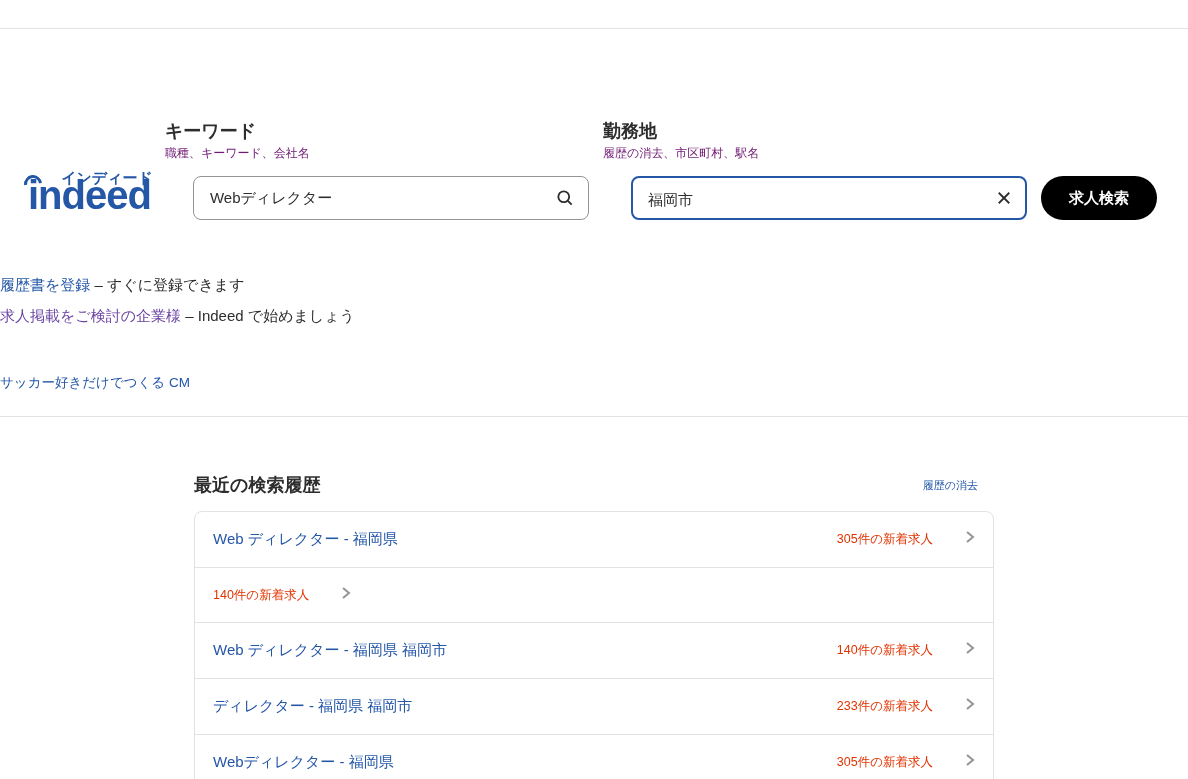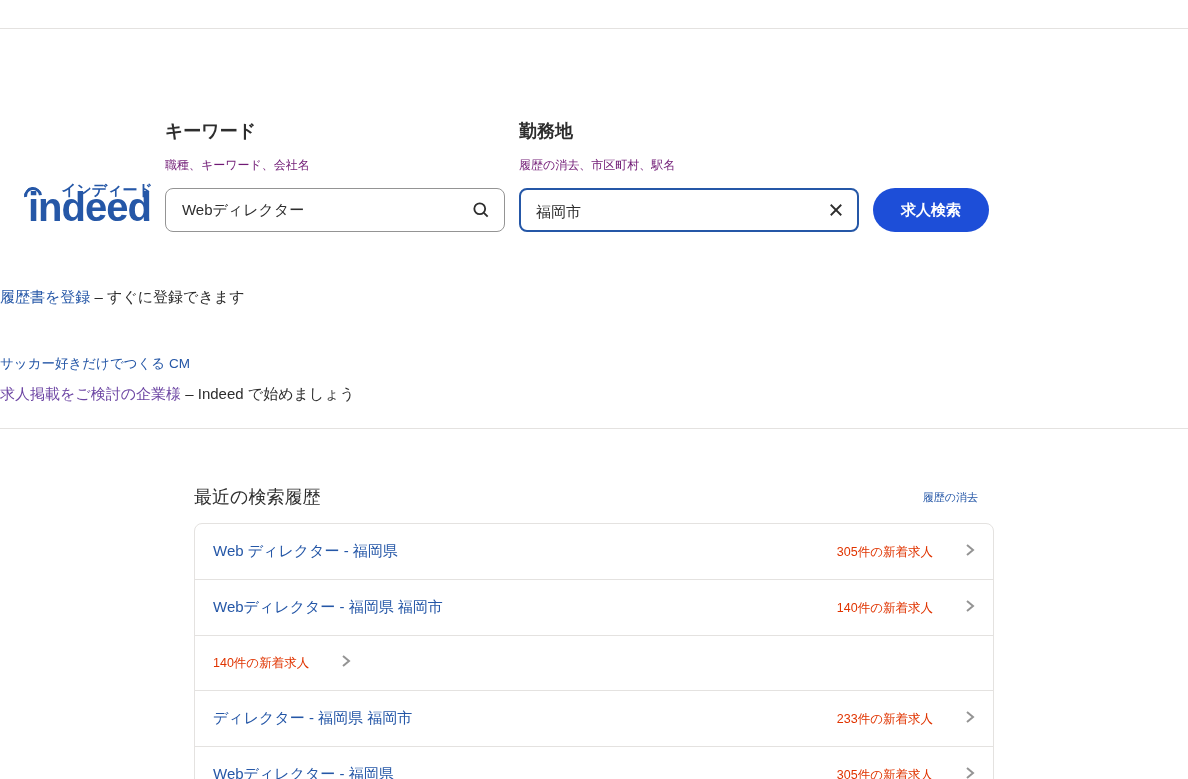--- a/index.html
+++ b/index.html
@@ -67,30 +67,31 @@
       align-items: flex-end;
     }
     .field-group {
       display: flex;
       flex-direction: column;
     }
     .field-label {
       font-weight: 700;
       font-size: 18px;
       color: #2d2d2d;
-      margin-bottom: 14px;
+      margin-bottom: 2px;
     }
     .field-sublabel {
       font-size: 12px;
       color: #701a75;
       margin-bottom: 14px;
     }
     .input-wrap {
       position: relative;
-      width: 340px;
+      width: 396px;
+      margin-left: 28px;
     }
     .search-input {
       width: 100%;
       height: 44px;
       border: 1px solid #949494;
       border-radius: 8px;
       padding: 0 44px 0 16px;
       font-size: 15px;
       color: #2d2d2d;
       outline: none;
@@ -104,21 +105,21 @@
       right: 14px;
       top: 50%;
       transform: translateY(-50%);
       display: flex;
       align-items: center;
       justify-content: center;
     }
     .search-button {
       height: 44px;
       padding: 0 28px;
-      background: #1d4ed8;
+      background: #000000;
       color: #fff;
       border: none;
       border-radius: 22px;
       font-size: 15px;
       font-weight: 700;
       cursor: pointer;
     }
     .promo-links {
       text-align: left;
       margin-top: 56px;
@@ -154,38 +155,38 @@
       padding: 56px 0 0 0;
     }
     .recent-header {
       display: flex;
       justify-content: space-between;
       align-items: center;
       padding: 0 16px 14px 0;
     }
     .recent-title {
       font-size: 18px;
-      font-weight: 400;
+      font-weight: 700;
       color: #2d2d2d;
       text-align: right;
     }
     .recent-clear {
       font-size: 11px;
       color: #2557a7;
       cursor: pointer;
       text-decoration: none;
     }
     .recent-list {
       border: 1px solid #e4e2e0;
       border-radius: 8px;
       overflow: hidden;
     }
     .recent-item {
       display: flex;
-      align-items: flex-end;
+      align-items: flex-start;
       justify-content: space-between;
       padding: 18px 18px 18px 18px;
       border-bottom: 1px solid #e4e2e0;
       cursor: pointer;
     }
     .recent-item:last-child {
       border-bottom: none;
     }
     .recent-query {
       color: #2557a7;
@@ -248,25 +249,25 @@
     </div>
 
     <button class="search-button">求人検索</button>
   </div>
 </div>
 
 <div class="promo-links">
   <div class="promo-line">
     <a class="promo-link">履歴書を登録</a><span> – すぐに登録できます</span>
   </div>
+  <div class="promo-line">
+    <a class="promo-link visited">求人掲載をご検討の企業様</a><span> – Indeed で始めましょう</span>
+  </div>
   <div class="promo-line promo-small">
     <a class="promo-link">サッカー好きだけでつくる CM</a>
-  </div>
-  <div class="promo-line">
-    <a class="promo-link visited">求人掲載をご検討の企業様</a><span> – Indeed で始めましょう</span>
   </div>
 </div>
 
 <div class="divider"></div>
 
 <div class="recent-section">
   <div class="recent-header">
     <div class="recent-title">最近の検索履歴</div>
     <a class="recent-clear">履歴の消去</a>
   </div>
@@ -276,31 +277,31 @@
       <span class="recent-right">
         <span class="recent-count">305件の新着求人</span>
         <span class="chevron">
           <svg width="10" height="14" viewBox="0 0 10 14" fill="none" stroke="#949494" stroke-width="2">
               <polyline points="2,2 8,7 2,12"></polyline>
             </svg>
         </span>
       </span>
     </div>
     <div class="recent-item">
-      <span class="recent-query">Webディレクター - 福岡県 福岡市</span>
       <span class="recent-right">
         <span class="recent-count">140件の新着求人</span>
         <span class="chevron">
           <svg width="10" height="14" viewBox="0 0 10 14" fill="none" stroke="#949494" stroke-width="2">
               <polyline points="2,2 8,7 2,12"></polyline>
             </svg>
         </span>
       </span>
     </div>
     <div class="recent-item">
+      <span class="recent-query">Web ディレクター - 福岡県 福岡市</span>
       <span class="recent-right">
         <span class="recent-count">140件の新着求人</span>
         <span class="chevron">
           <svg width="10" height="14" viewBox="0 0 10 14" fill="none" stroke="#949494" stroke-width="2">
               <polyline points="2,2 8,7 2,12"></polyline>
             </svg>
         </span>
       </span>
     </div>
     <div class="recent-item">

